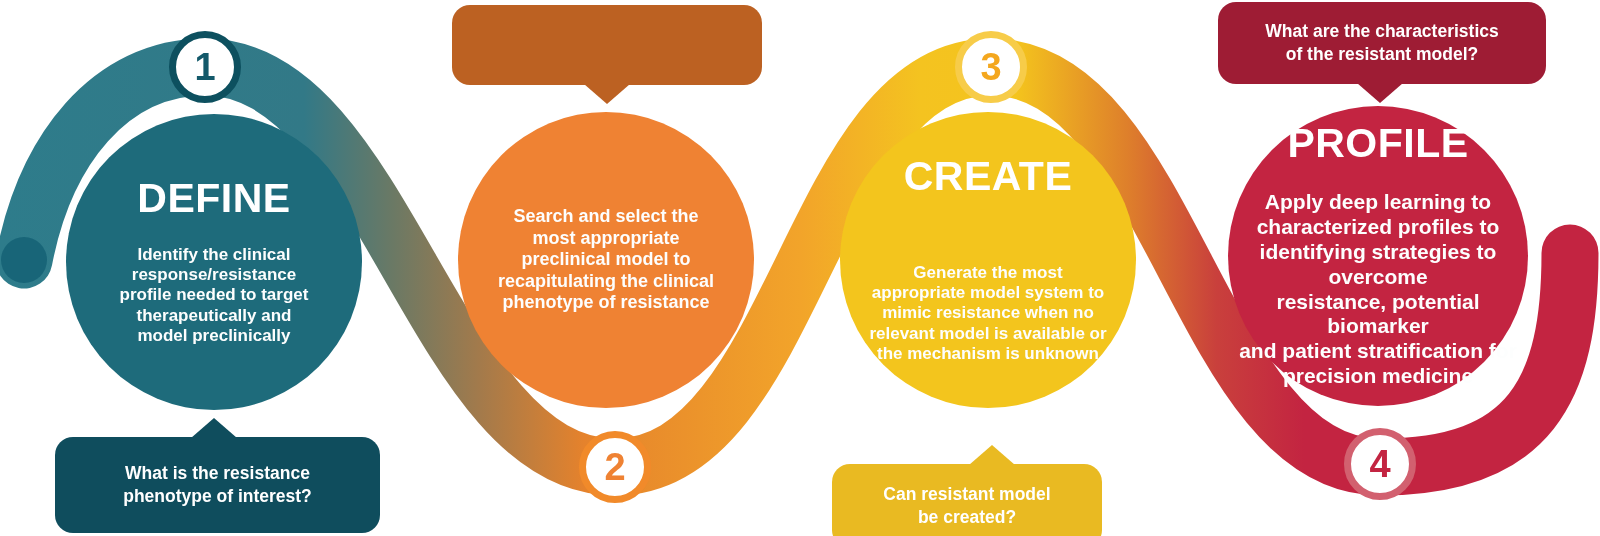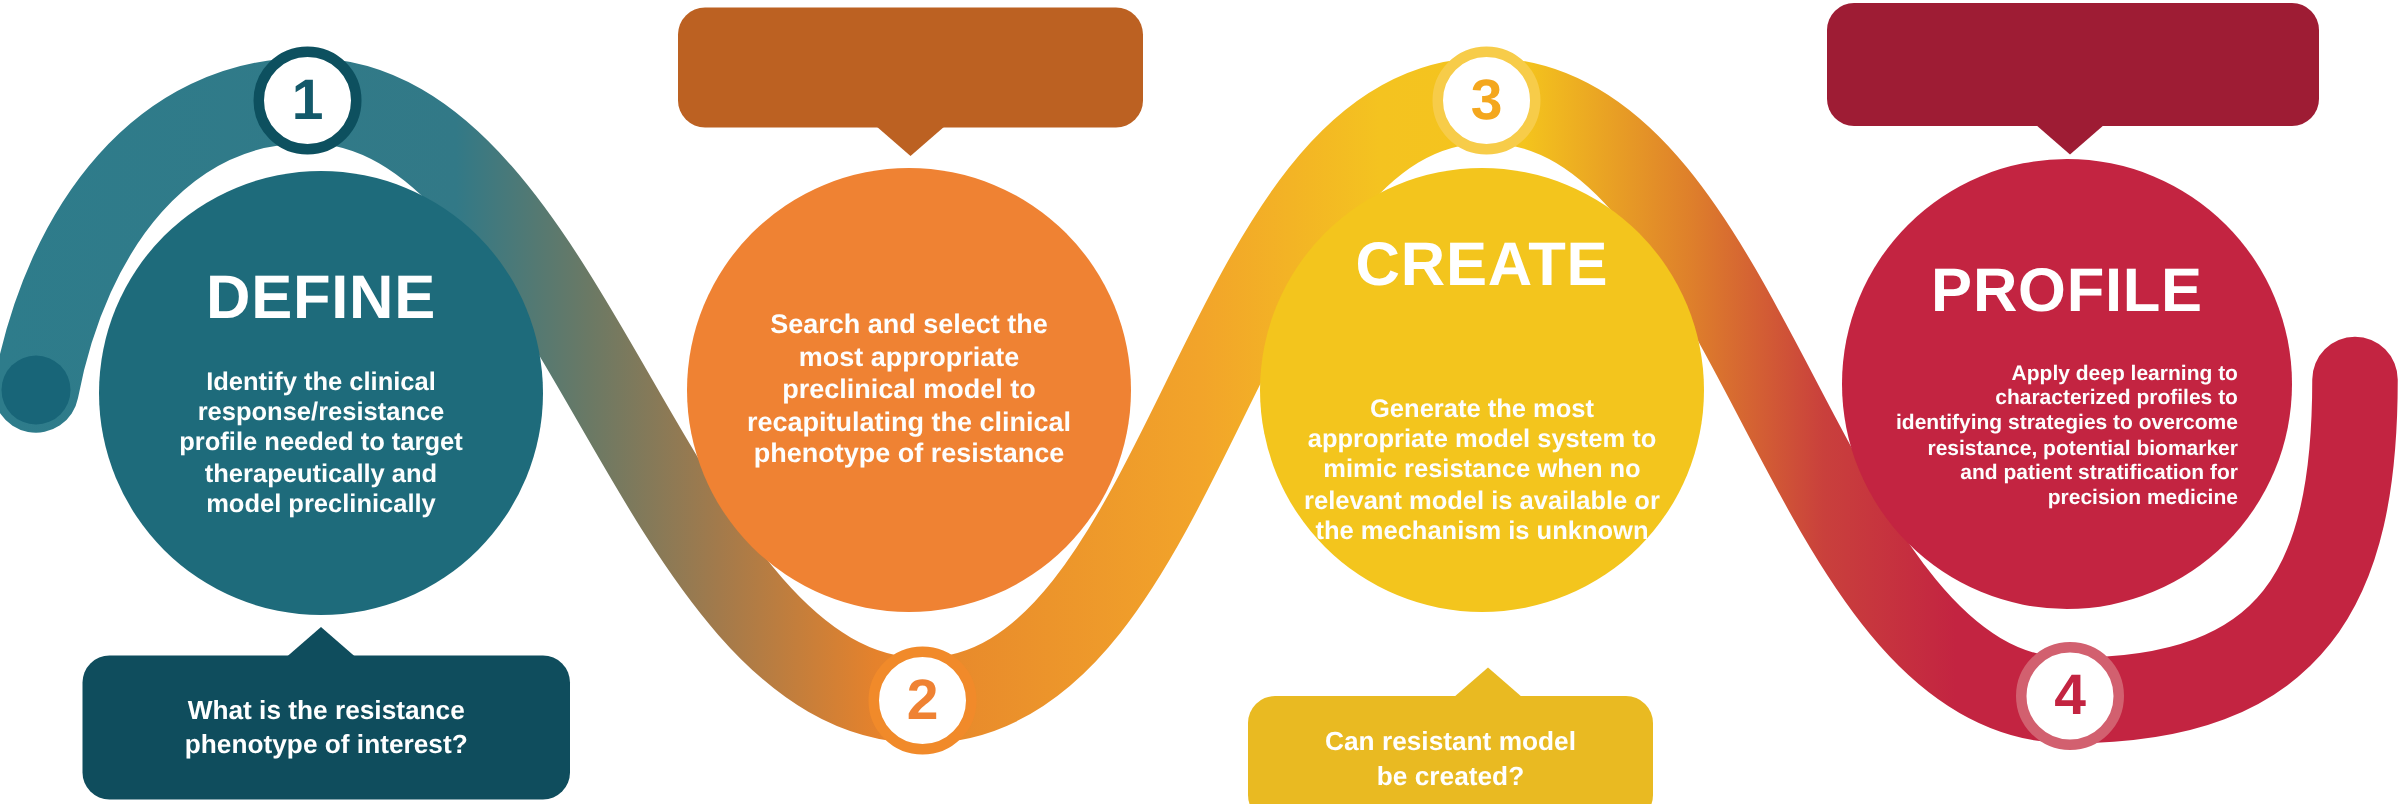--- a/index.html
+++ b/index.html
@@ -23,21 +23,21 @@
   .desc {
     font-weight:700; white-space:pre-line; color:#fdfefe;
   }
   .s1 .circle { left:66px;  top:114px; width:296px; height:296px; }
   .s2 .circle { left:458px; top:112px; width:296px; height:296px; }
   .s3 .circle { left:840px; top:112px; width:296px; height:296px;gap:40px; }
   .s4 .circle { left:1228px; top:106px; width:300px; height:300px; }
   .s1 .desc { font-size:17px;   line-height:1.2; }
   .s2 .desc { font-size:18px;   line-height:1.2; }
   .s3 .desc { font-size:17px;   line-height:1.2; }
-  .s4 .desc { font-size:14px; line-height:1.18;text-align:right; }
+  .s4 .desc { font-size:21px; line-height:1.18; }
 
   .badge {
     position:absolute; z-index:4; width:72px; height:72px; border-radius:50%;
     background:#ffffff; border:7px solid var(--ring); box-sizing:border-box;
     display:flex; align-items:center; justify-content:center;
   }
   .badge span { font-size:38px; font-weight:800; color:var(--num); line-height:1; }
   .s1 .badge { left:169px;  top:31px; }
   .s2 .badge { left:579px;  top:431px; }
   .s3 .badge { left:955px;  top:31px; }
@@ -154,19 +154,21 @@
       <div class="title">PROFILE</div>
       <div class="desc">Apply deep learning to
 characterized profiles to
 identifying strategies to overcome
 resistance, potential biomarker
 and patient stratification for
 precision medicine</div>
     </div>
     <div class="callout">
       <span class="tail tail-down"></span>
+      <span class="q">What are the characteristics
+of the resistant model?</span>
     </div>
     <div class="badge">
       <span>4</span>
     </div>
   </div>
 
 </div>
 
 </body></html>

